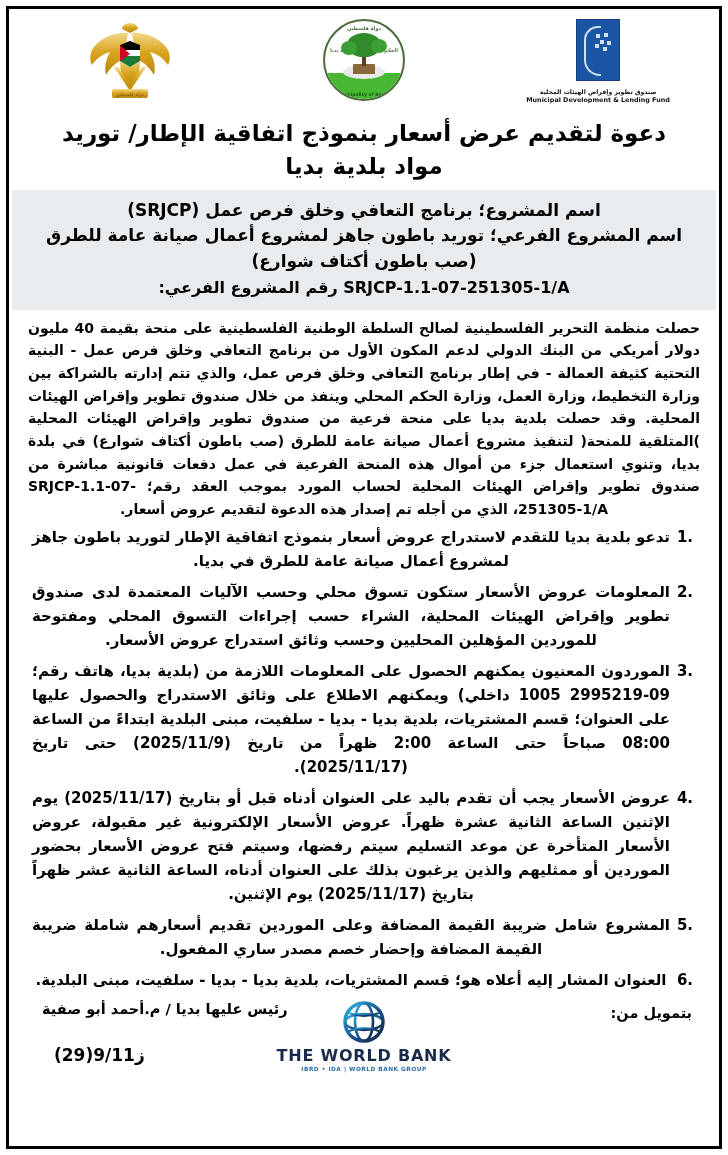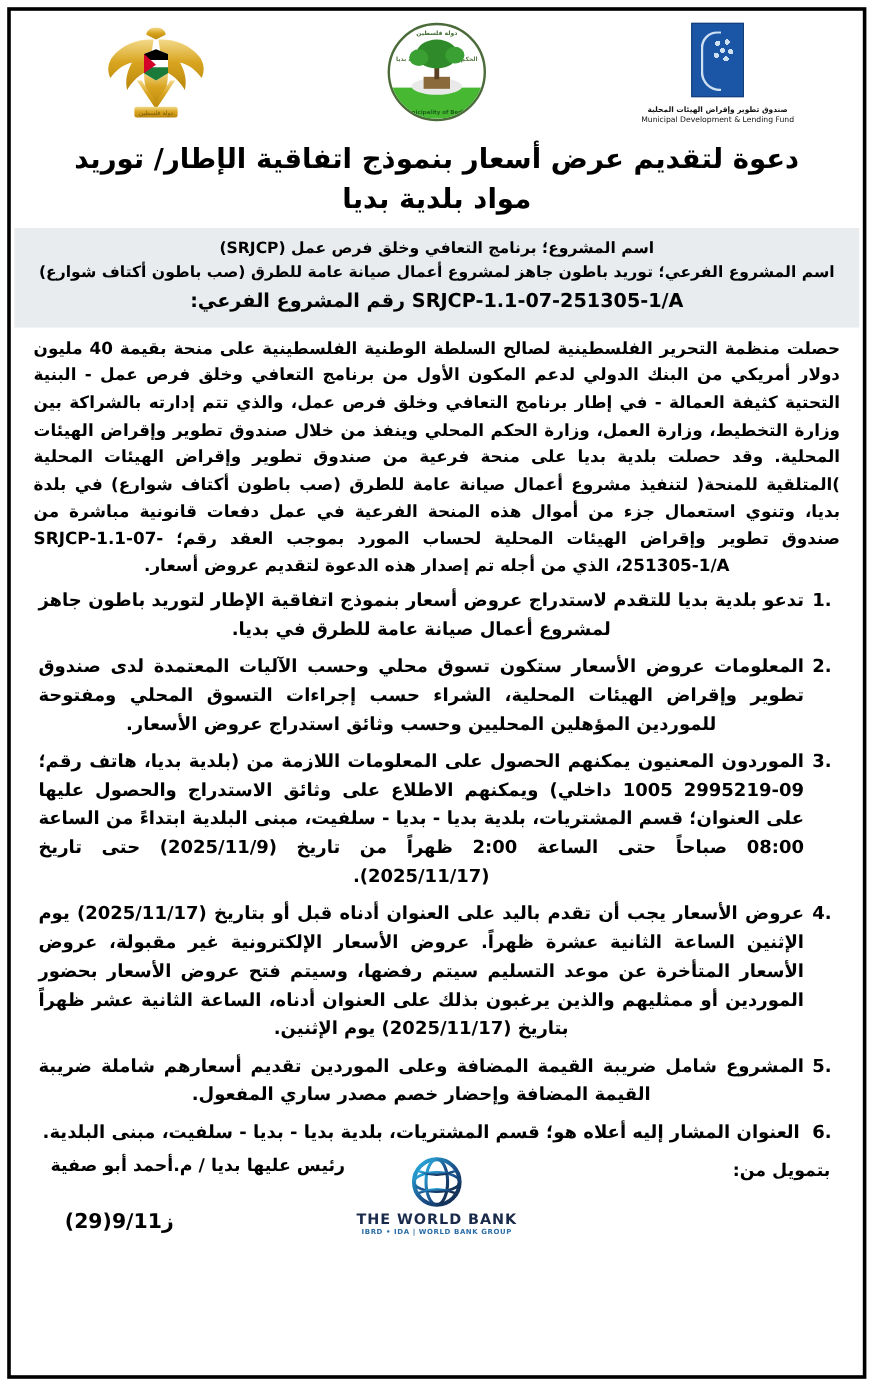--- a/index.html
+++ b/index.html
@@ -93,21 +93,21 @@
     margin-top: 7px;
     letter-spacing: .2px;
     white-space: nowrap;
     font-weight: bold;
   }
   .mdlf-en {
     font-size: 6.4px;
     color: #111;
     margin-top: 1px;
     white-space: nowrap;
-    font-weight: normal;
+    font-weight: bold;
     direction: ltr;
   }
 
   
   .seal {
     width: 78px;
     height: 78px;
     border-radius: 50%;
     border: 2px solid #4b6b3a;
     position: relative;
@@ -197,21 +197,21 @@
   }
 
   
   .project-band {
     background: #e9ecee;
     padding: 8px 20px 10px 20px;
     text-align: center;
     color: #000;
   }
   .project-band .pline {
-    font-size: 13px;
+    font-size: 17px;
     font-weight: bold;
     line-height: 1.48;
   }
   .project-band .pnum {
     font-size: 16px;
     font-weight: bold;
     line-height: 1.5;
     margin-top: 2px;
   }
   .ltr { direction: ltr; unicode-bidi: embed; display: inline-block; }
@@ -291,21 +291,21 @@
   }
   .wb {
     position: absolute;
     left: 0; right: 0;
     top: 0;
     display: flex;
     flex-direction: column;
     align-items: center;
   }
   .wb-name {
-    font-size: 12px;
+    font-size: 16px;
     font-weight: bold;
     letter-spacing: .8px;
     color: #1a2a4a;
     direction: ltr;
     margin-top: 1px;
   }
   .wb-sub {
     font-size: 5.8px;
     letter-spacing: .5px;
     color: #2b6ea8;

